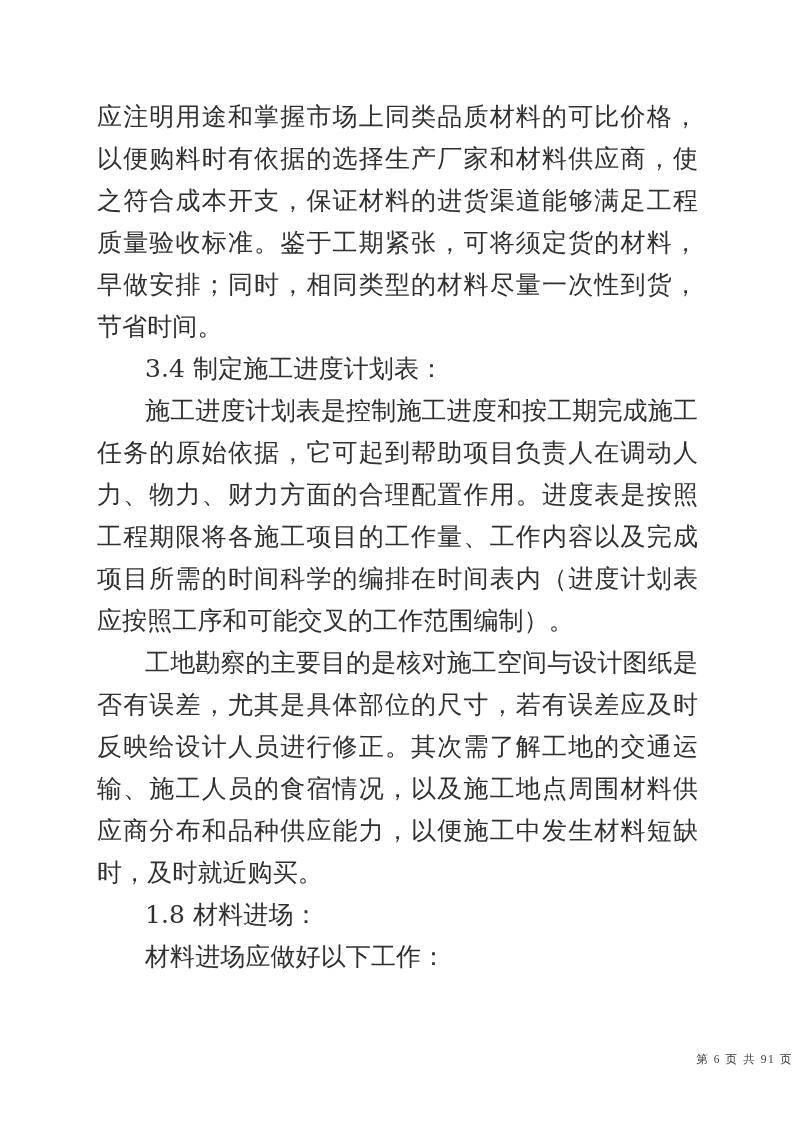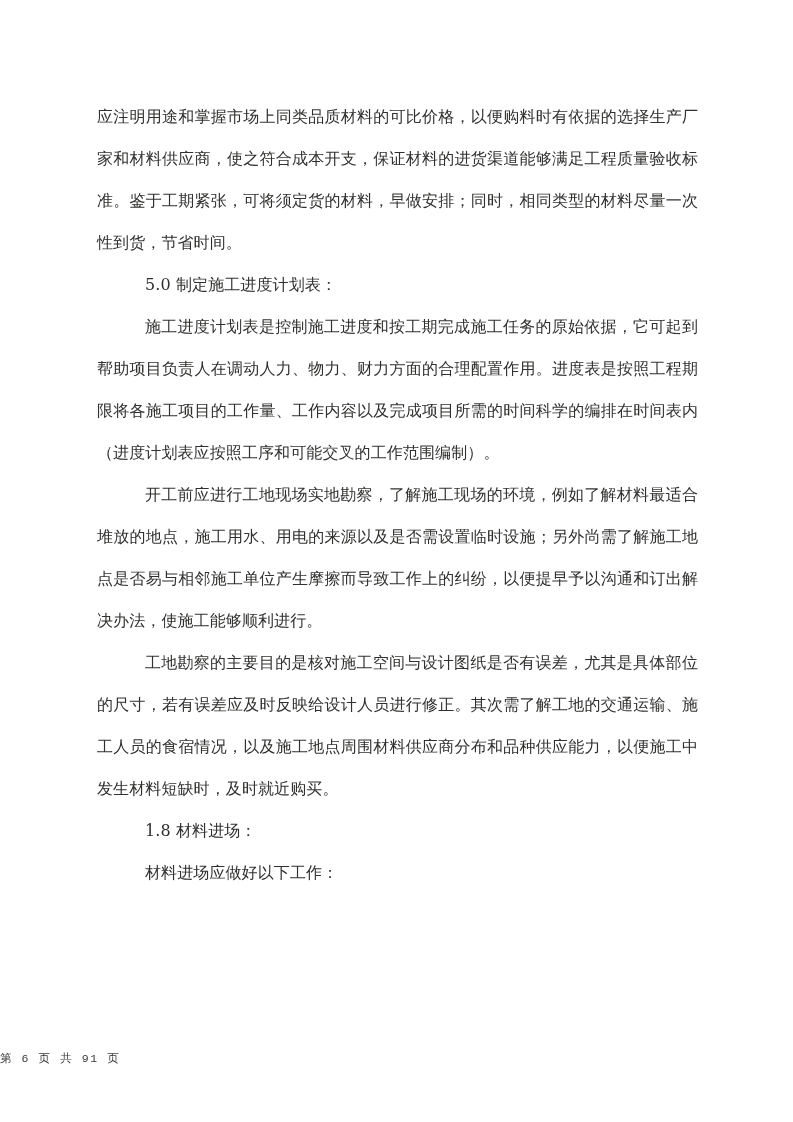--- a/index.html
+++ b/index.html
@@ -23,21 +23,21 @@
 
   
   .content {
     position: absolute;
     left: 97px;
     top: 96px;
     width: 601px;
   }
 
   .para {
-    font-size: 16px;
+    font-size: 25px;
     line-height: 42px;
     color: #30302f;
     text-align: justify;
     text-justify: inter-ideograph;
     text-align-last: left;
     letter-spacing: 0.1px;
     margin: 0;
     word-break: break-all;
   }
 
@@ -55,43 +55,42 @@
   .para.heading {
     text-indent: 48px;
   }
 
   
   .footer {
     position: absolute;
     left: 0;
     top: 1050px;
     width: 793px;
-    text-align: left;
+    text-align: right;
     font-size: 11.5px;
     line-height: 18px;
     color: #3a3a3a;
-    font-family: Liberation Mono, monospace;
+    font-family: Liberation Serif, serif;
     letter-spacing: 1.6px;
   }
 </style>
 </head>
 <body>
 
 <div class="page">
 
   <div class="content">
 
     <p class="para no-indent">应注明用途和掌握市场上同类品质材料的可比价格，以便购料时有依据的选择生产厂家和材料供应商，使之符合成本开支，保证材料的进货渠道能够满足工程质量验收标准。鉴于工期紧张，可将须定货的材料，早做安排；同时，相同类型的材料尽量一次性到货，节省时间。</p>
 
-    <p class="para heading">5.0 制定施工进度计划表：</p>
+    <p class="para heading">3.4 制定施工进度计划表：</p>
 
     <p class="para indent">施工进度计划表是控制施工进度和按工期完成施工任务的原始依据，它可起到帮助项目负责人在调动人力、物力、财力方面的合理配置作用。进度表是按照工程期限将各施工项目的工作量、工作内容以及完成项目所需的时间科学的编排在时间表内（进度计划表应按照工序和可能交叉的工作范围编制）。</p>
 
 
-    <p class="para indent">开工前应进行工地现场实地勘察，了解施工现场的环境，例如了解材料最适合堆放的地点，施工用水、用电的来源以及是否需设置临时设施；另外尚需了解施工地点是否易与相邻施工单位产生摩擦而导致工作上的纠纷，以便提早予以沟通和订出解决办法，使施工能够顺利进行。</p>
 
     <p class="para indent">工地勘察的主要目的是核对施工空间与设计图纸是否有误差，尤其是具体部位的尺寸，若有误差应及时反映给设计人员进行修正。其次需了解工地的交通运输、施工人员的食宿情况，以及施工地点周围材料供应商分布和品种供应能力，以便施工中发生材料短缺时，及时就近购买。</p>
 
     <p class="para heading">1.8 材料进场：</p>
 
     <p class="para indent">材料进场应做好以下工作：</p>
 
   </div>
 
   <div class="footer">

